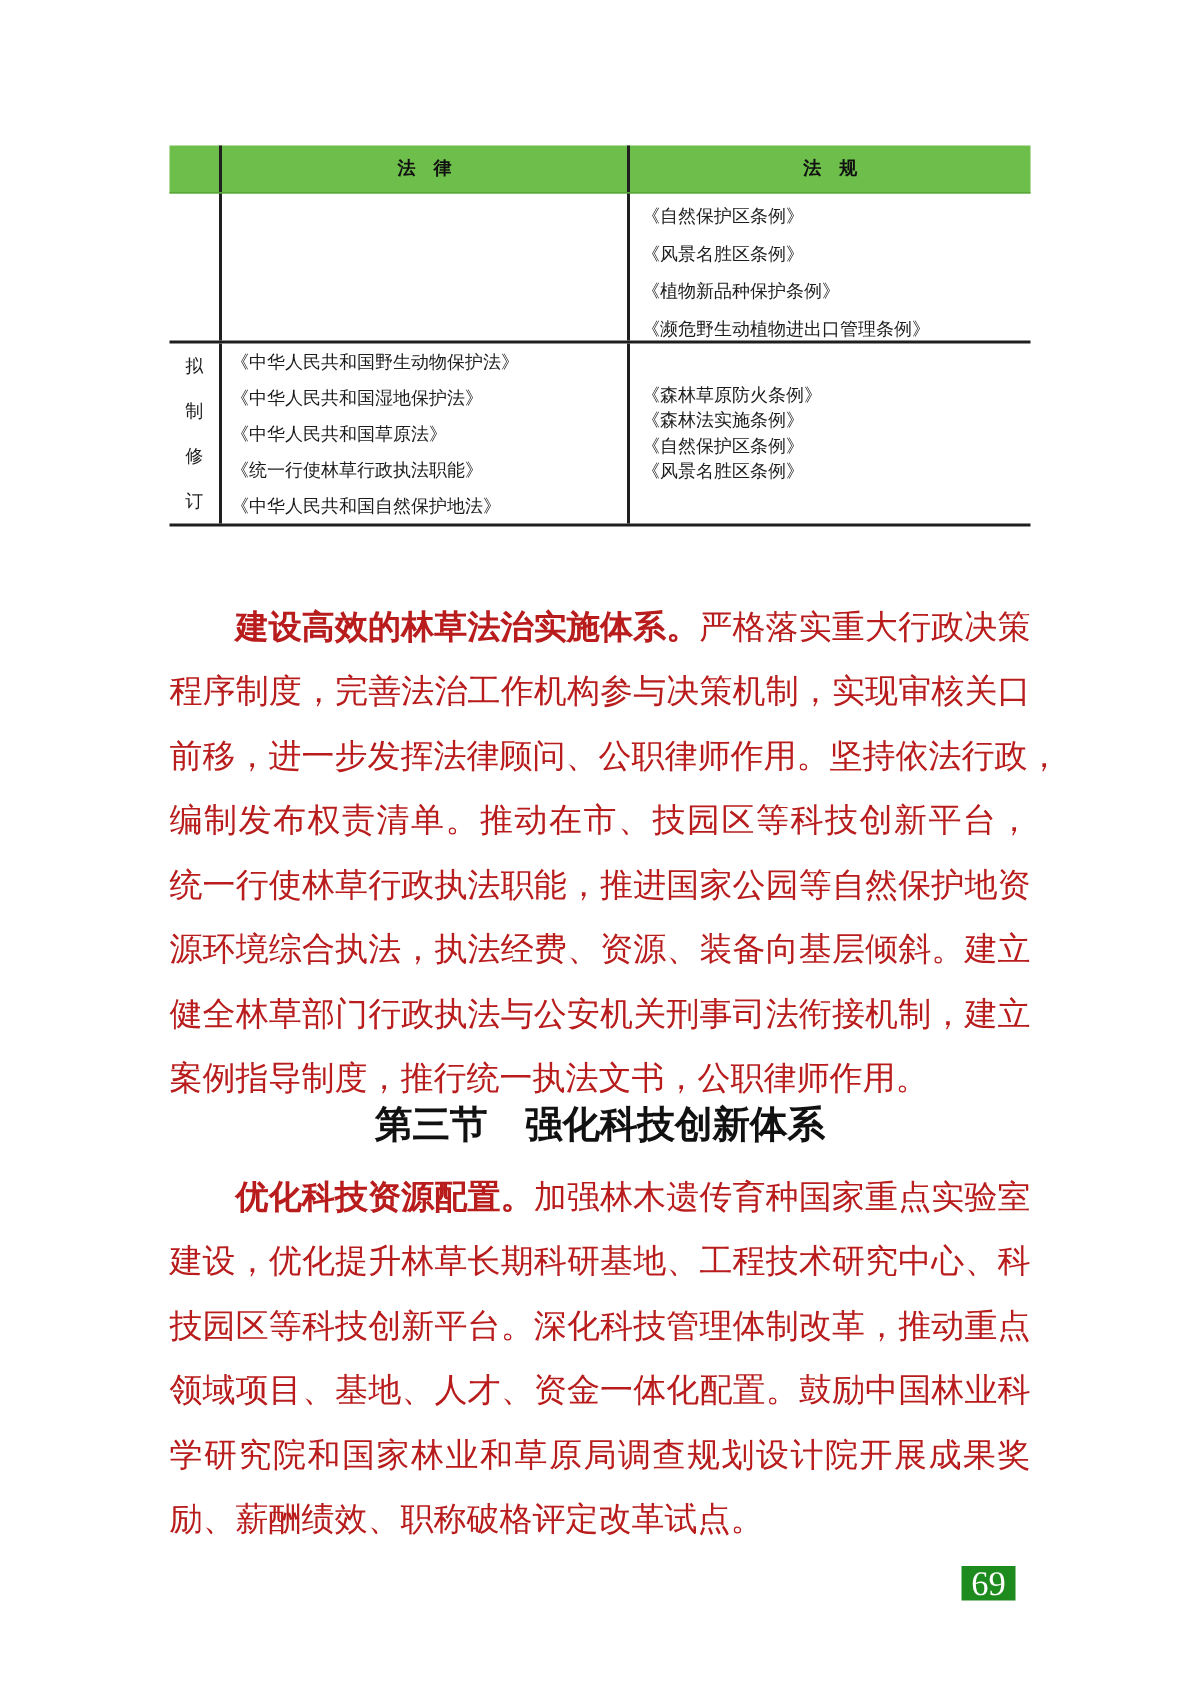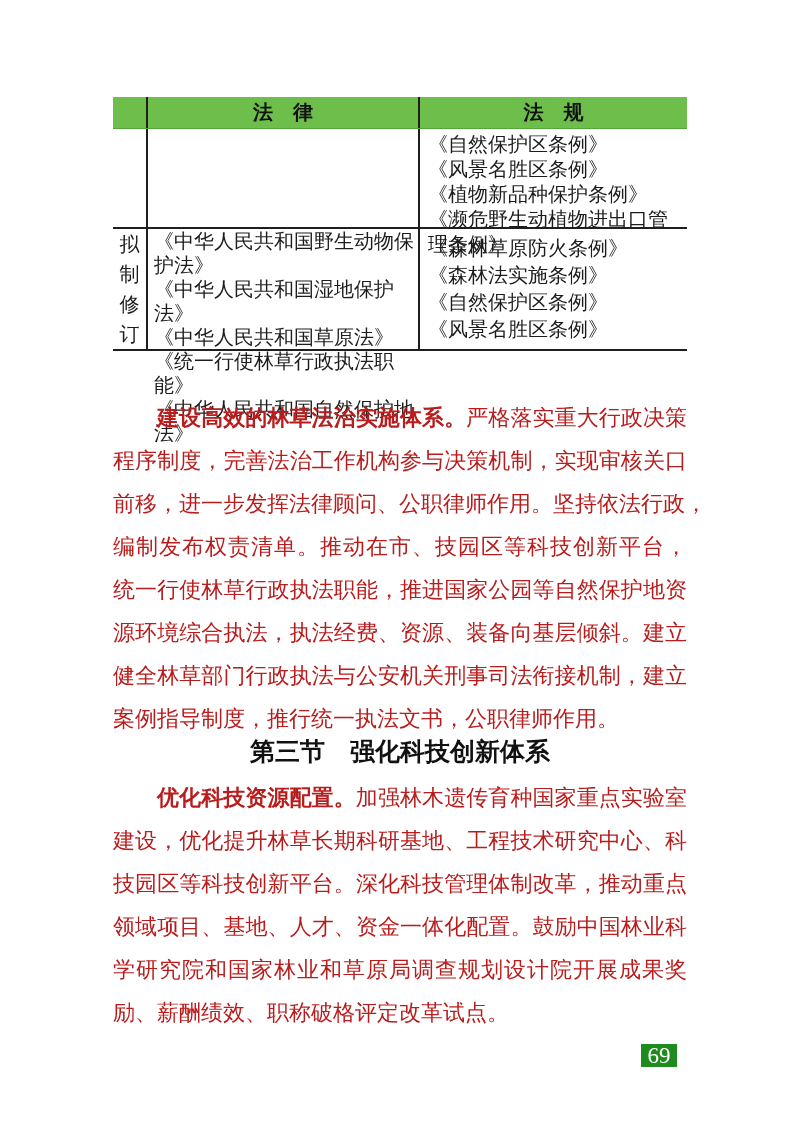--- a/index.html
+++ b/index.html
@@ -14,21 +14,21 @@
     color: #1c1c1c;
     overflow: hidden;
   }
 
   
   .lawtable {
     position: absolute;
     left: 113px;
     top: 97px;
     width: 574px;
-    font-size: 20px;
+    font-size: 12px;
   }
   .trow { display: flex; width: 100%; }
   .c1 { width: 35px; border-right: 2px solid #1f1f1f; flex-shrink: 0; }
   .c2 { width: 272px; border-right: 2px solid #1f1f1f; flex-shrink: 0; }
   .c3 { flex: 1; }
   .thead-row {
     height: 32px;
     border-bottom: 1px solid #57a637;
   }
   .thead-row .c2, .thead-row .c3 {
@@ -76,21 +76,21 @@
 
   
   .section-heading {
     position: absolute;
     left: 113px;
     top: 732px;
     width: 574px;
     height: 40px;
     line-height: 40px;
     text-align: center;
-    font-family: Liberation Serif, serif;
+    font-family: Liberation Mono, monospace;
     font-weight: bold;
     font-size: 25px;
     color: #111;
   }
 
   
   .page-badge {
     position: absolute;
     left: 641px;
     top: 1044px;

